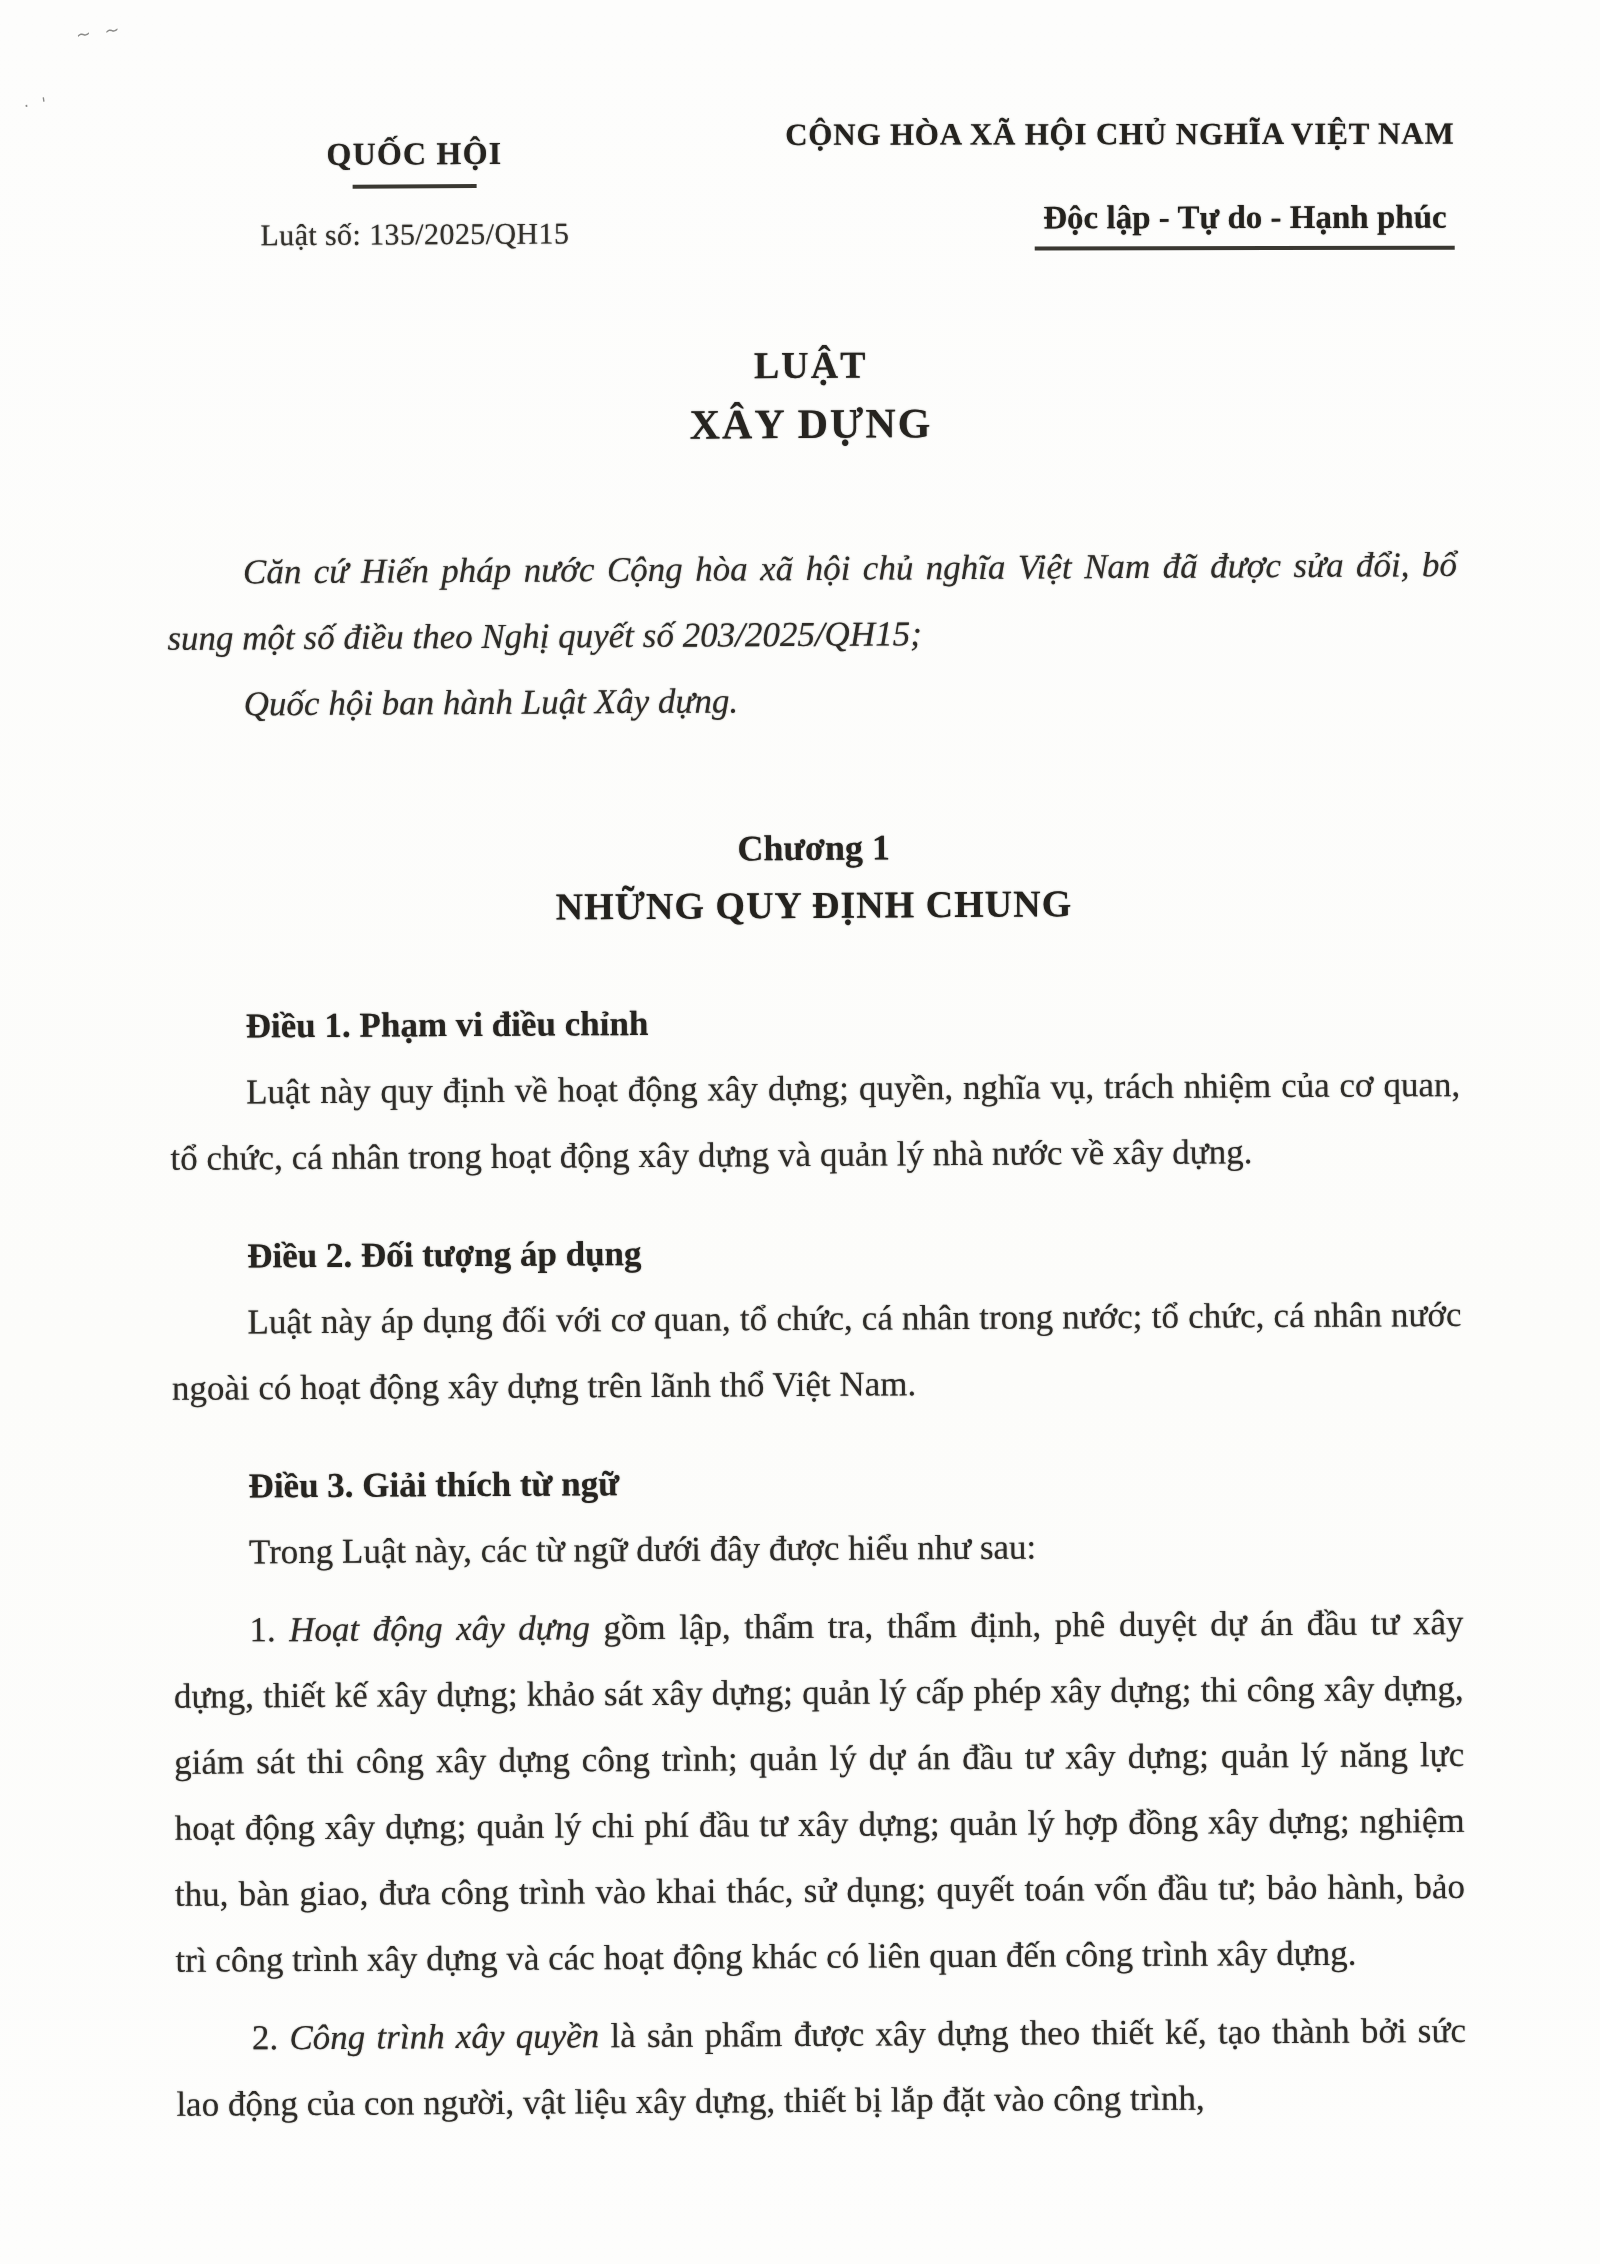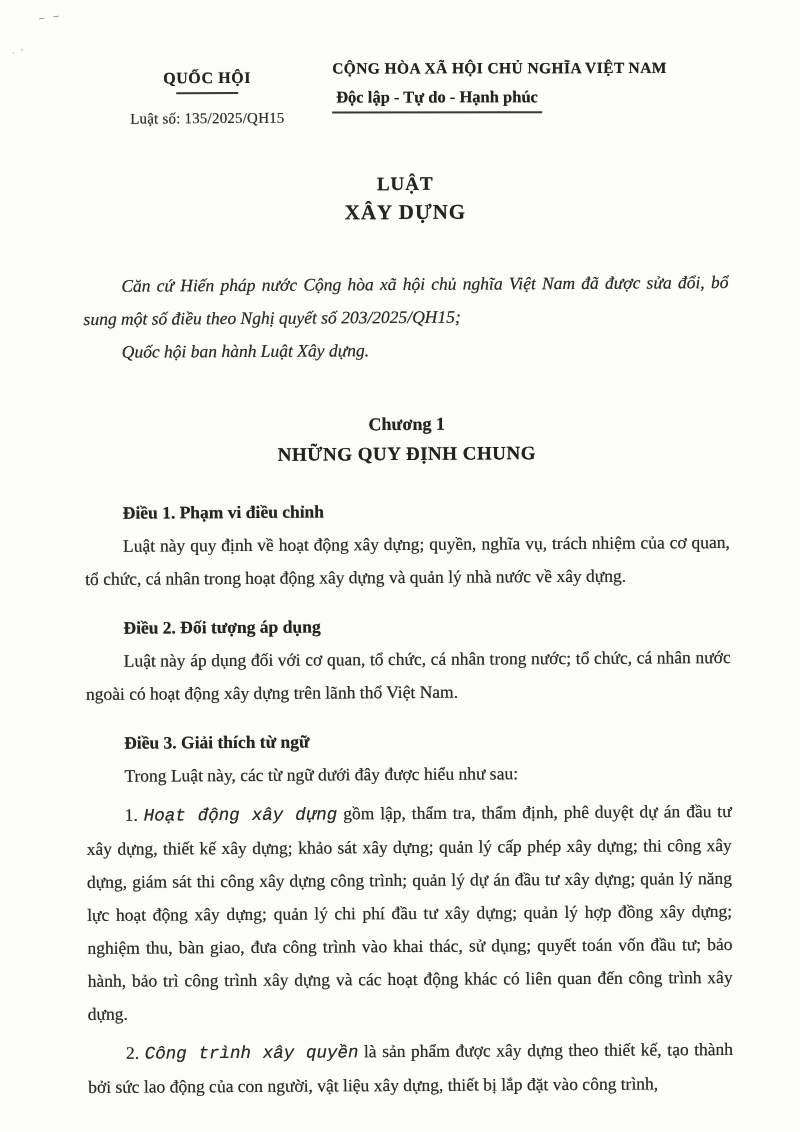--- a/index.html
+++ b/index.html
@@ -20,44 +20,44 @@
     padding:60px 70px 0 85px;
     transform:rotate(-0.35deg);
     text-shadow:0 0 0.7px rgba(45,43,38,0.65);
   }
   
   .header{display:flex;align-items:flex-start;}
   .header-left{width:250px;text-align:center;padding-top:8px;}
   .org{font-weight:bold;font-size:16px;letter-spacing:0.6px;color:#262420;}
   .rule-short{width:62px;height:2px;background:#3a3832;margin:5px auto 0 auto;}
   .law-no{font-size:15px;margin-top:16px;letter-spacing:0.2px;color:#33312c;}
-  .header-right{flex:1;text-align:left;transform:rotate(0.25deg);}
+  .header-right{flex:1;text-align:right;transform:rotate(0.25deg);}
   .country{font-weight:bold;font-size:15.5px;letter-spacing:0.4px;color:#24221e;}
-  .motto{display:inline-block;font-weight:bold;font-size:16.5px;margin-top:10px;
+  .motto{display:inline-block;font-weight:bold;font-size:16.5px;margin-top:22px;
          padding:0 4px 4px 4px;border-bottom:2px solid #3a3832;color:#24221e;}
   
   .doc-title{text-align:center;margin-top:44px;line-height:28px;}
   .doc-title .t1{font-weight:bold;font-size:19px;letter-spacing:1px;color:#262420;}
   .doc-title .t2{font-weight:bold;font-size:21px;letter-spacing:1px;color:#262420;}
   
   .para{
     margin:0;font-size:17.5px;line-height:33px;
     text-align:justify;text-indent:38px;color:#2e2c28;
   }
   .italic{font-style:italic;}
   .preamble{margin-top:42px;}
   .chapter{text-align:center;margin-top:47px;}
   .chapter .c-num{font-weight:bold;font-size:18px;color:#262420;}
   .chapter .c-title{font-weight:bold;font-size:19px;letter-spacing:0.5px;margin-top:8px;color:#24221e;}
   .article-heading{
     margin:30px 0 0 0;font-weight:bold;font-size:17.5px;line-height:33px;
     text-indent:38px;color:#262420;
   }
   .article-heading.tight{margin-top:16px;}
-  .term{font-style:italic;font-family:Liberation Mono, monospace;}
+  .term{font-style:italic;}
   .spaced{margin-top:6px;}
   
   .pencil-mark{position:absolute;color:#8a8a88;font-size:9px;letter-spacing:2px;
                font-family:"DejaVu Sans",sans-serif;transform:rotate(-8deg);}
   .m1{top:12px;left:38px;}
   .m2{top:48px;left:12px;font-size:8px;}
 </style>
 </head>
 <body>
 

